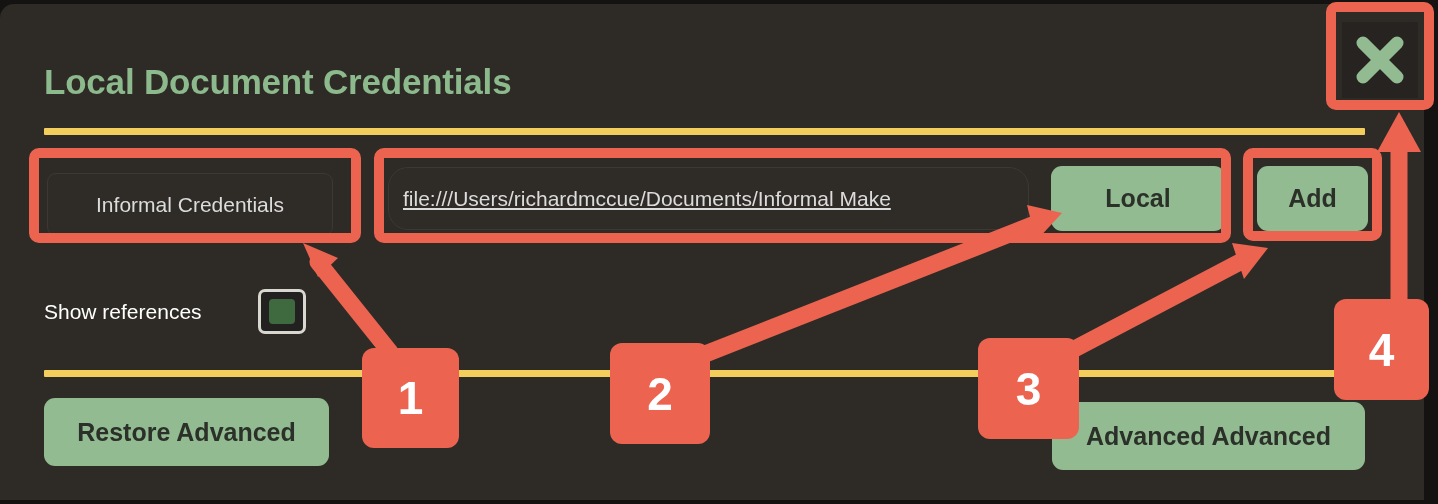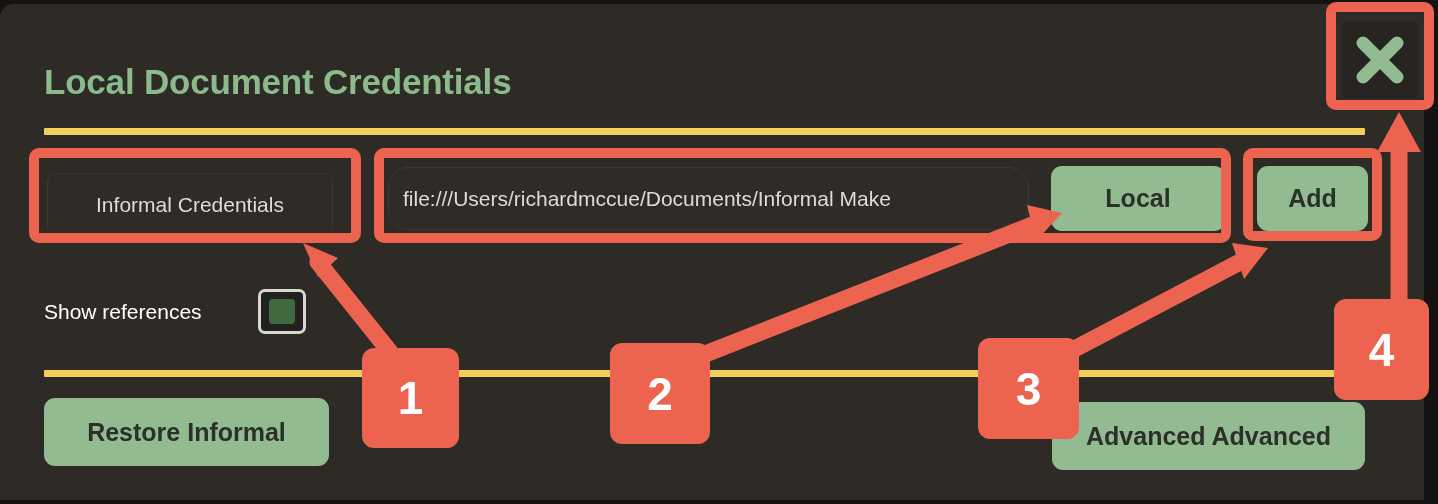--- a/index.html
+++ b/index.html
@@ -89,20 +89,21 @@
     border: 1px solid #3c3935;
     border-radius: 20px;
     box-sizing: border-box;
     display: flex;
     align-items: center;
     padding-left: 14px;
     color: #dcdcdc;
     font-size: 21px;
     white-space: nowrap;
     overflow: hidden;
+    text-decoration: underline;
   }
 
   .btn {
     position: absolute;
     background: #92bb92;
     color: #2b3029;
     font-size: 25px;
     font-weight: bold;
     border: none;
     border-radius: 11px;
@@ -245,21 +246,21 @@
       <div class="btn btn-add">Add</div>
 
       <div class="showrefs-label">Show references</div>
 
       <div class="checkbox">
         <div class="fill"></div>
       </div>
 
       <div class="divider bottom"></div>
 
-      <div class="btn btn-restore">Restore Informal</div>
+      <div class="btn btn-restore">Restore Advanced</div>
 
       <div class="btn btn-advanced">Advanced Advanced</div>
 
       <div class="close-btn">
         <span>
           <svg width="56" height="56" viewBox="0 0 56 56">
             <g stroke="#92bb92" stroke-width="13" stroke-linecap="round">
               <line x1="11" y1="11" x2="45" y2="45"></line>
               <line x1="45" y1="11" x2="11" y2="45"></line>
             </g>

